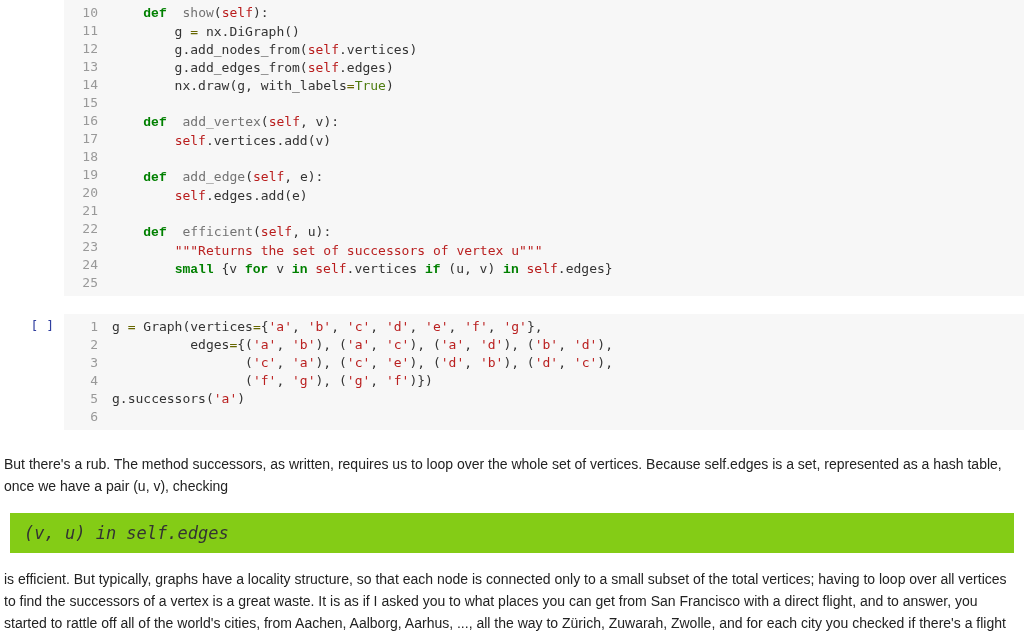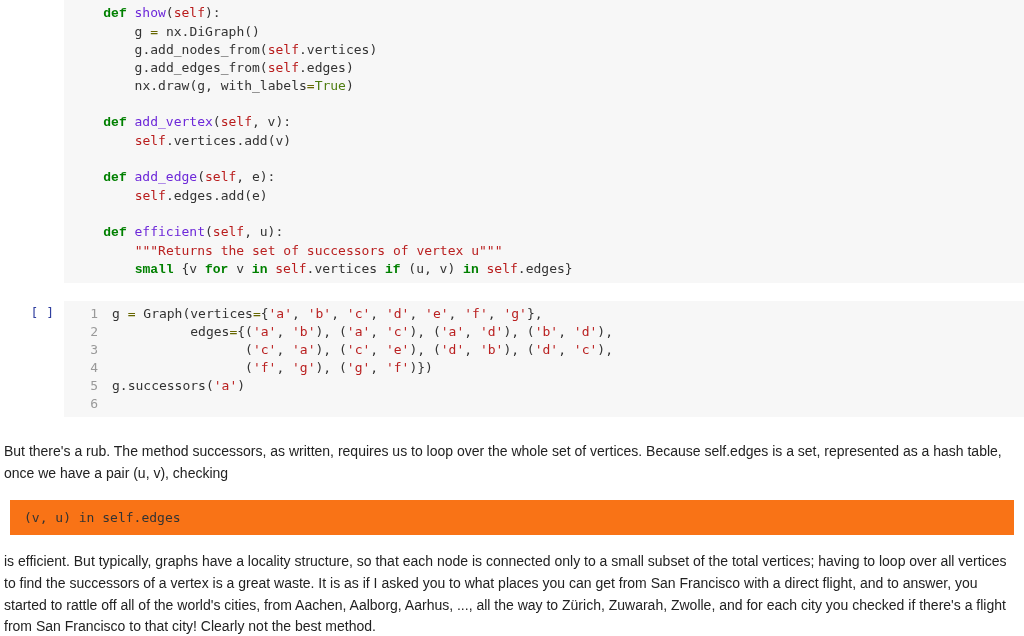--- a/index.html
+++ b/index.html
@@ -38,41 +38,58 @@
   .cell-wrap .prompt { position:absolute; left:0; top:0; width:54px; text-align:right; font-family:monospace; font-size:13px; color:#303F9F; padding-top:4px; }
   .cell-inner { margin-left:64px; display:flex; background:#f7f7f7; }
   .text-cell {
     padding: 10px 4px;
     font-size: 14px;
     line-height: 1.55;
     color: #222;
   }
   .inline-code {
     font-family: monospace;
-    font-size: 13px;
-    background: #f97316;
+    font-size: 17px;
+    background: #84cc16;
     padding: 10px 14px;
     margin: 6px 10px;
     white-space: pre;
     color: #333;
+    font-style: italic;
   }
   
   .kw  { color: #008000; font-weight: bold; font-family: Liberation Mono, monospace; }   
-  .fn  { color: #6d28d9; }                       
+  .fn  { color: #737373; margin-left: 8px; }                       
   .self{ color: #b91c1c; }                       
   .str { color: #BA2121; }
   .bool{ color: #4d7c0f; font-weight: normal; }
   .op  { color: #666600; }
 </style>
 </head>
 <body>
 
 <div class="cell-wrap">
   <div class="prompt"></div>
   <div class="cell-inner">
+    <div class="gutter" id="gutter1" style="white-space: pre;">10
+11
+12
+13
+14
+15
+16
+17
+18
+19
+20
+21
+22
+23
+24
+25</div>
     <div class="code-body" id="code1">    <span class="kw">def</span> <span class="fn">show</span>(<span class="self">self</span>):
         g <span class="op">=</span> nx.DiGraph()
         g.add_nodes_from(<span class="self">self</span>.vertices)
         g.add_edges_from(<span class="self">self</span>.edges)
         nx.draw(g, with_labels<span class="op">=</span><span class="bool">True</span>)
 
     <span class="kw">def</span> <span class="fn">add_vertex</span>(<span class="self">self</span>, v):
         <span class="self">self</span>.vertices.add(v)
 
     <span class="kw">def</span> <span class="fn">add_edge</span>(<span class="self">self</span>, e):

